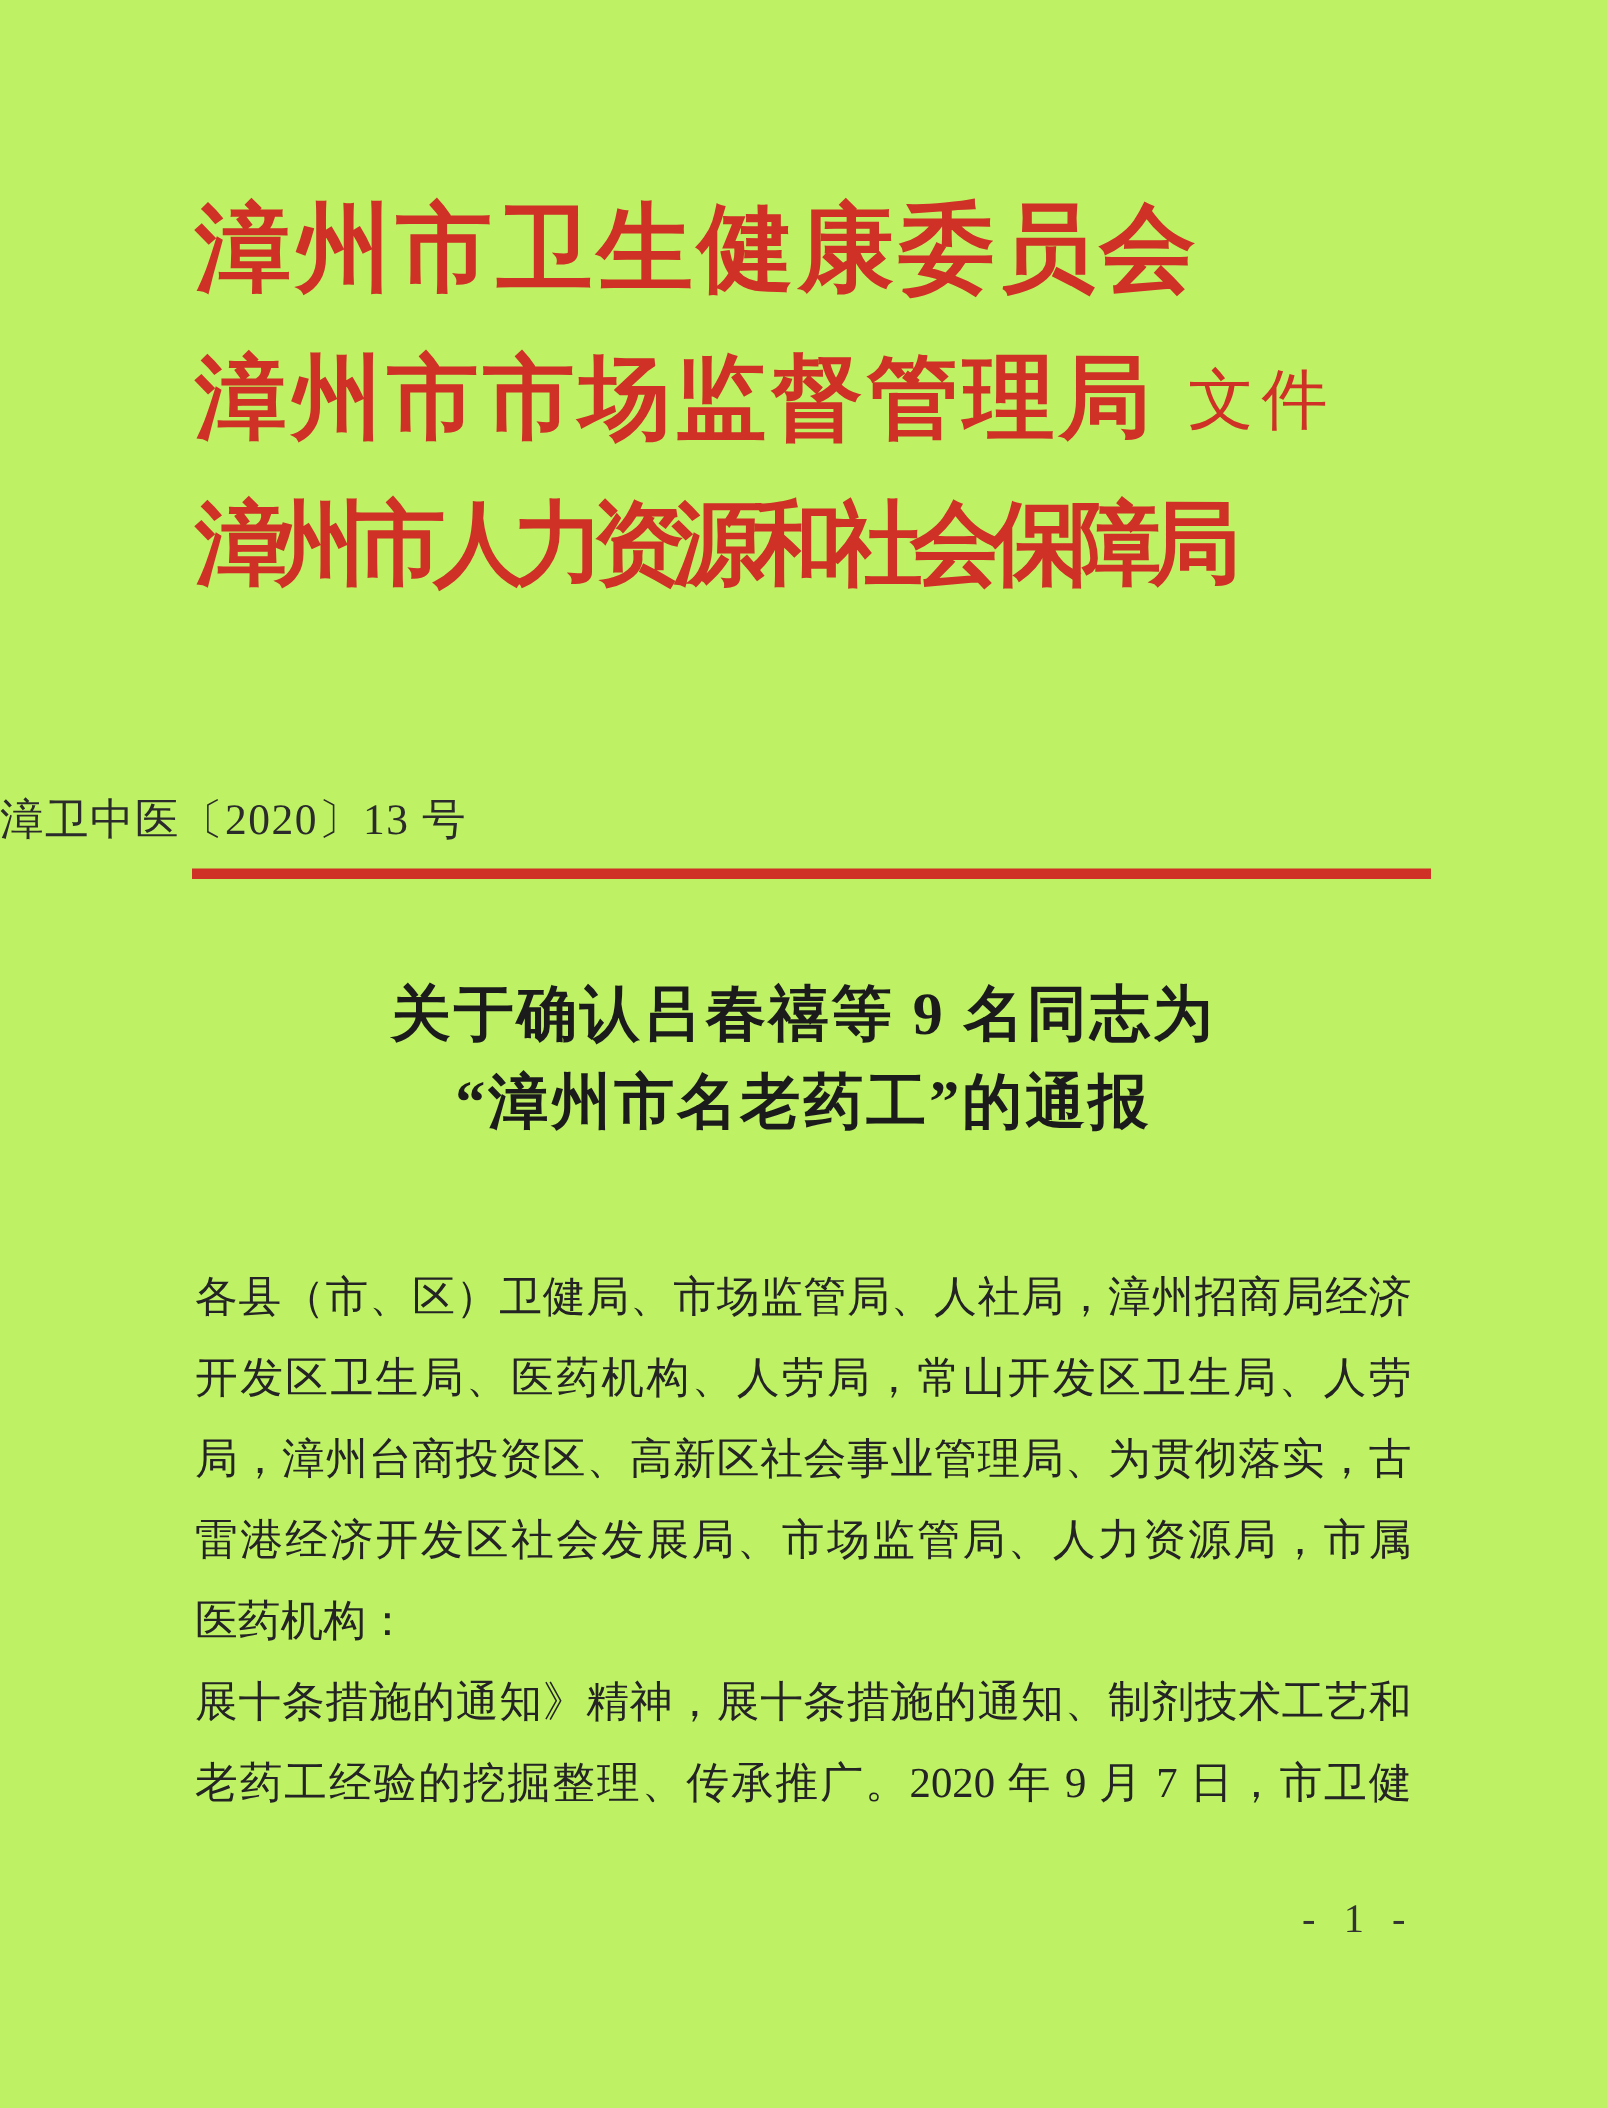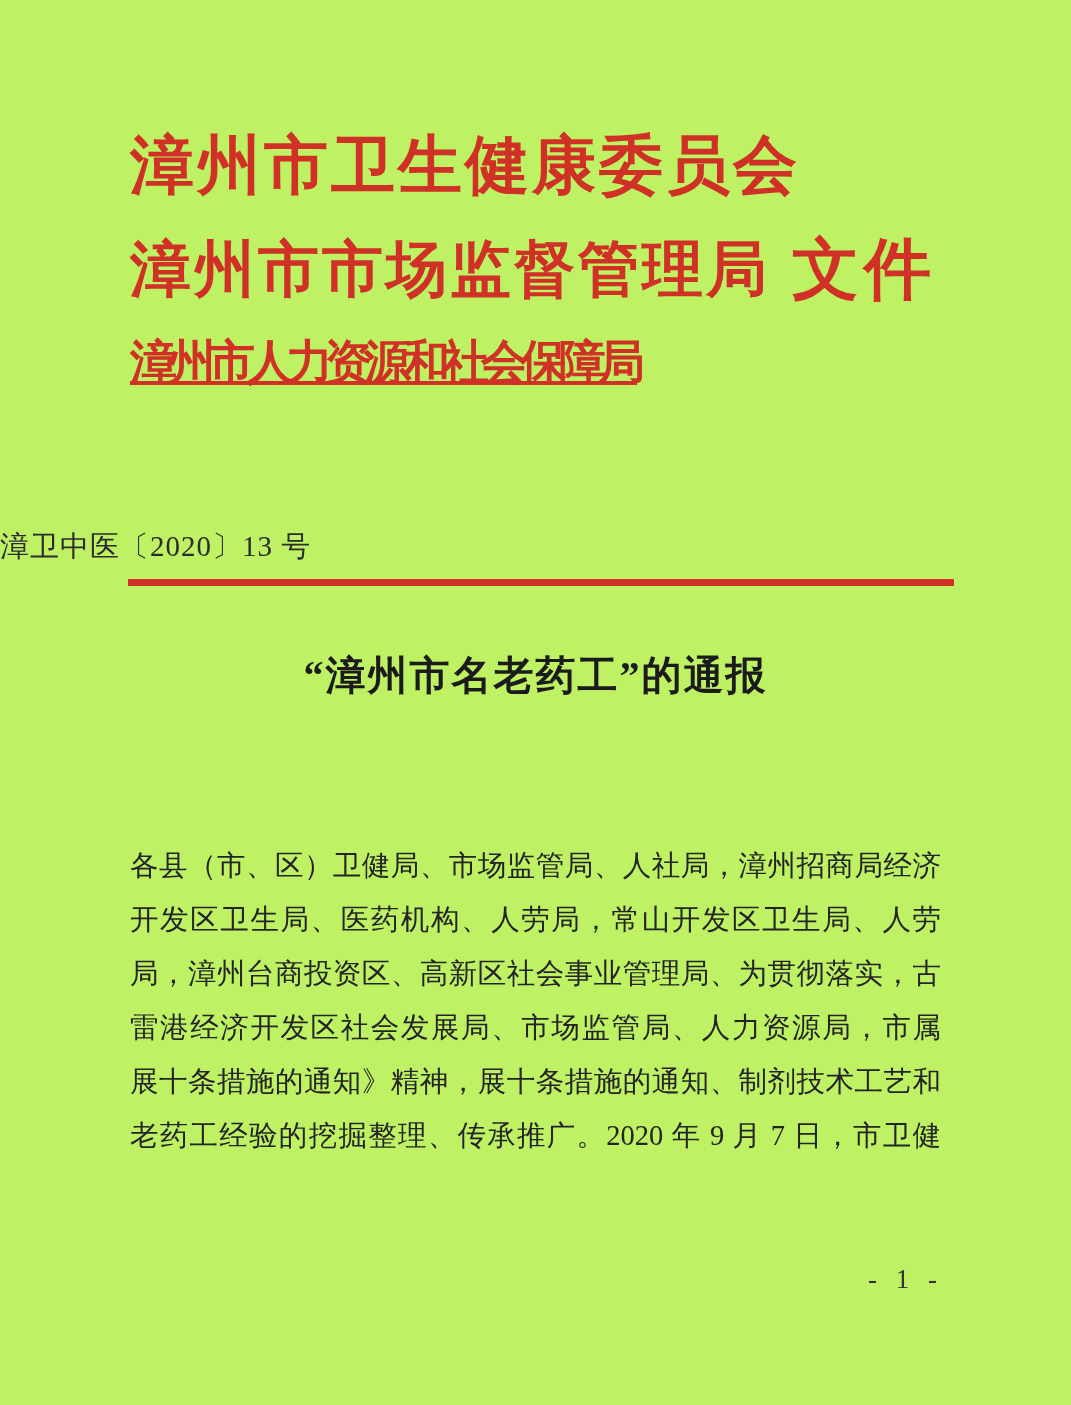--- a/index.html
+++ b/index.html
@@ -24,27 +24,27 @@
   .agency {
     color: #cf3126;
     font-weight: bold;
   }
   .row1 { margin-bottom: 38px; }
   .row1 .agency { font-size: 64px; letter-spacing: 3px; }
   .row2 { margin-bottom: 36px; display: flex; align-items: center; }
   .row2 .agency { font-size: 61px; letter-spacing: 3px; }
   .doc-word {
     color: #cf3126;
-    font-weight: bold;
-    font-size: 67px;
+    font-weight: normal;
+    font-size: 44px;
     margin-left: 22px;
     letter-spacing: 5px;
     white-space: nowrap;
   }
-  .row3 .agency { font-size: 47px; letter-spacing: -8px; text-decoration: underline; }
+  .row3 .agency { font-size: 61px; letter-spacing: -8px; }
 
   
   .doc-number {
     position: absolute;
     top: 527px;
     left: 0;
     width: 100%;
     font-size: 29px;
     letter-spacing: 1px;
     color: #2b2b2b;
@@ -124,27 +124,29 @@
     <div class="agency-row row3">
       <span class="agency" style="color: rgb(207, 49, 38);">漳州市人力资源和社会保障局</span>
     </div>
   </div>
 
   <div class="doc-number">漳卫中医〔2020〕13 号</div>
 
   <div class="red-rule" style="background: rgb(207, 49, 38);"></div>
 
   <div class="doc-title">
+    <div class="title-line">关于确认吕春禧等 9 名同志为</div>
     <div class="title-line">“漳州市名老药工”的通报</div>
   </div>
 
   <div class="doc-body" id="body-lines">
       <div class="bline fill">各县（市、区）卫健局、市场监管局、人社局，漳州招商局经济</div>
       <div class="bline fill">开发区卫生局、医药机构、人劳局，常山开发区卫生局、人劳</div>
       <div class="bline fill">局，漳州台商投资区、高新区社会事业管理局、为贯彻落实，古</div>
       <div class="bline fill">雷港经济开发区社会发展局、市场监管局、人力资源局，市属</div>
+      <div class="bline">医药机构：</div>
       <div class="bline fill">展十条措施的通知》精神，展十条措施的通知、制剂技术工艺和</div>
       <div class="bline fill">老药工经验的挖掘整理、传承推广。2020 年 9 月 7 日，市卫健</div>
     </div>
 
   <div class="page-number">- 1 -</div>
 
 </div>
 
 </body></html>

